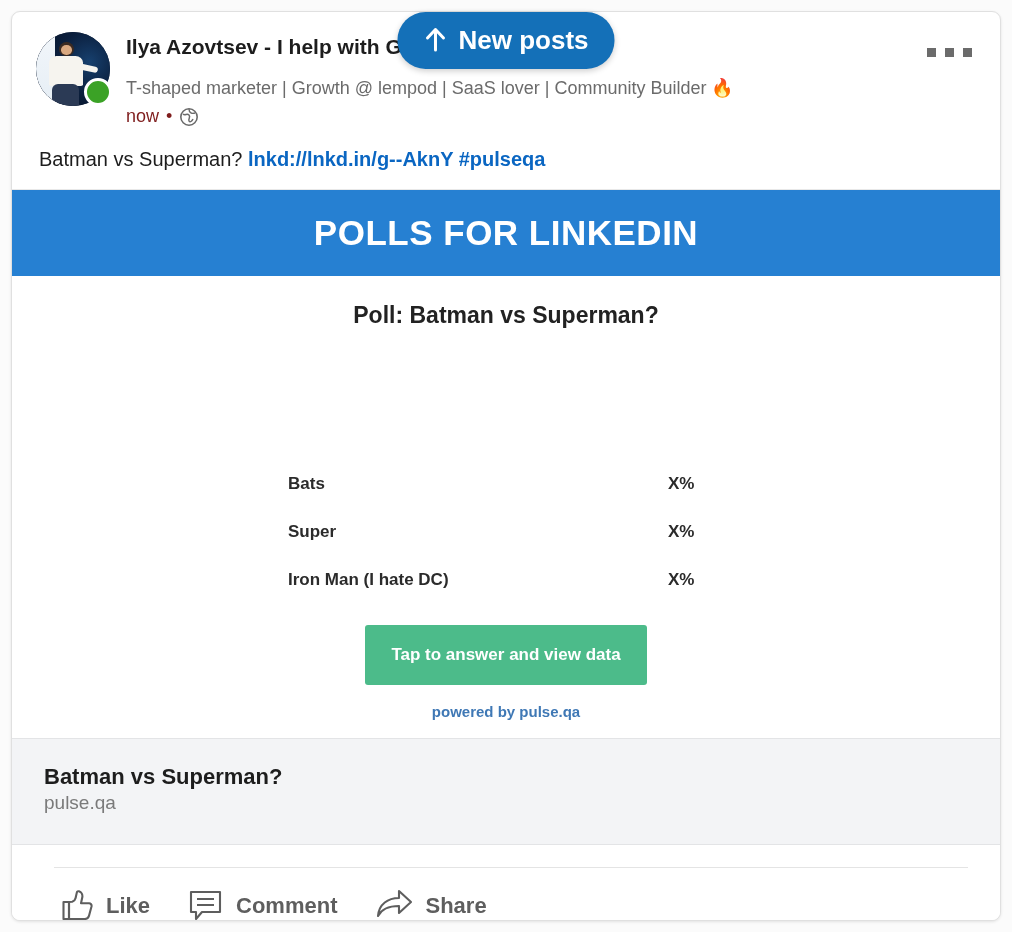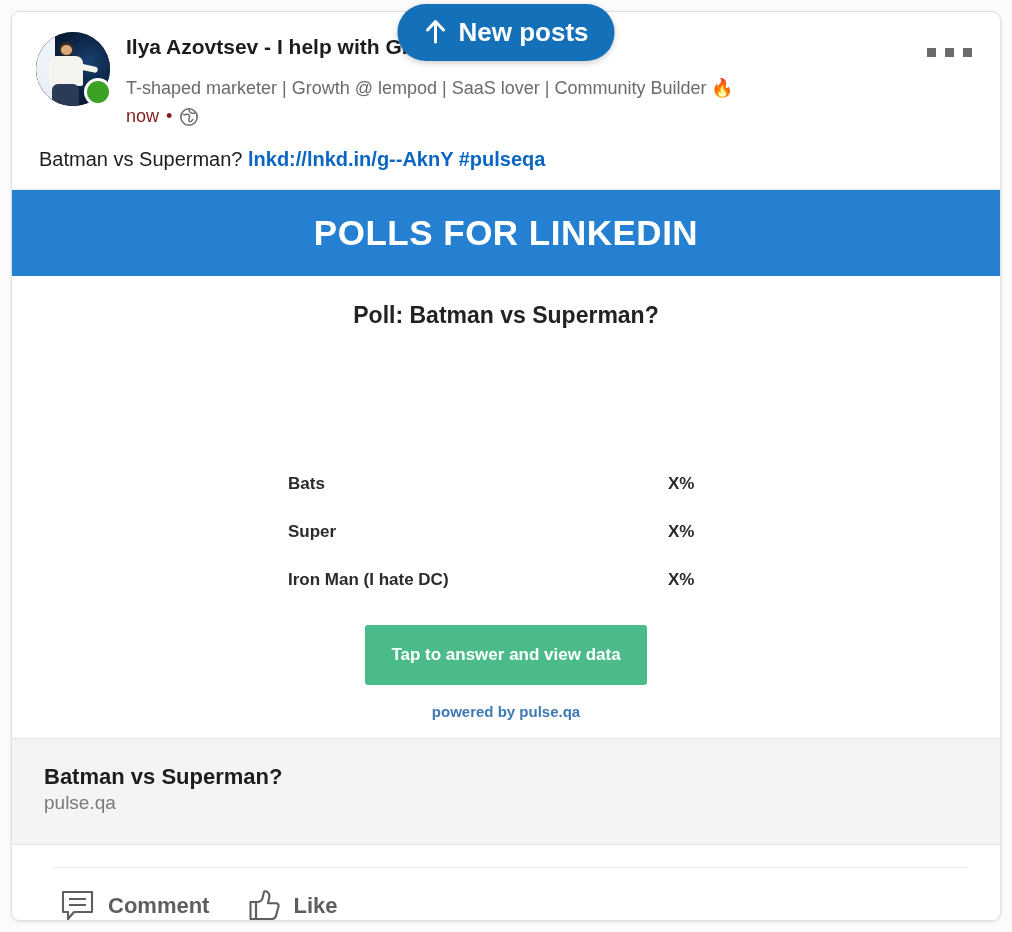--- a/index.html
+++ b/index.html
@@ -302,21 +302,21 @@
     font-weight: bold;
     color: #5e5e5e;
   }
   .action-icon { display: block; }
 
   
   .new-posts-pill {
     position: absolute;
     left: 50%;
     transform: translateX(-50%);
-    top: 4px;
+    top: 12px;
     background: #1470b8;
     color: #ffffff;
     border: none;
     border-radius: 28px;
     padding: 13px 26px;
     display: flex;
     align-items: center;
     gap: 11px;
     cursor: pointer;
     box-shadow: 0 2px 6px rgba(0,0,0,0.20);
@@ -413,39 +413,47 @@
     <div class="link-title">Batman vs Superman?</div>
     <div class="link-domain">pulse.qa</div>
   </div>
 
   <div class="action-area">
     <div class="action-divider"></div>
     <div class="action-bar">
 
       <button class="action-btn">
         <span class="action-icon">
+          <svg width="36" height="34" viewBox="0 0 36 34">
+            <path d="M9 14 L9 31 L25 31 C27 31 28.5 29.7 29 27.8 L31.5 18.5 C31.9 16.8 30.7 15.3 29 15.3 L21 15.3 L22.3 9.2 C22.8 6.6 21.3 4 19 3.3 C18 3 17 3.6 16.8 4.6 L15.6 10 C15.2 11.8 13.9 13.2 12.2 13.8 L9 14 Z" fill="none" stroke="#5e5e5e" stroke-width="2.1" stroke-linejoin="round"></path>
+            <path d="M9 14 L3.5 14 L3.5 31 L9 31 Z" fill="none" stroke="#5e5e5e" stroke-width="2.1" stroke-linejoin="round"></path>
+          </svg>
+        </span>
+        <span class="action-label">Like</span>
+      </button>
+
+      <button class="action-btn">
+        <span class="action-icon">
           <svg width="38" height="34" viewBox="0 0 38 34">
             <path d="M3 4 L32 4 L32 24 L14 24 L8 31 L8 24 L3 24 Z" fill="none" stroke="#5e5e5e" stroke-width="2.1" stroke-linejoin="round"></path>
             <line x1="9" y1="11" x2="26" y2="11" stroke="#5e5e5e" stroke-width="2.1"></line>
             <line x1="9" y1="17" x2="26" y2="17" stroke="#5e5e5e" stroke-width="2.1"></line>
           </svg>
         </span>
         <span class="action-label">Comment</span>
       </button>
 
       <button class="action-btn">
         <span class="action-icon">
-          <svg width="36" height="34" viewBox="0 0 36 34">
-            <path d="M9 14 L9 31 L25 31 C27 31 28.5 29.7 29 27.8 L31.5 18.5 C31.9 16.8 30.7 15.3 29 15.3 L21 15.3 L22.3 9.2 C22.8 6.6 21.3 4 19 3.3 C18 3 17 3.6 16.8 4.6 L15.6 10 C15.2 11.8 13.9 13.2 12.2 13.8 L9 14 Z" fill="none" stroke="#5e5e5e" stroke-width="2.1" stroke-linejoin="round"></path>
-            <path d="M9 14 L3.5 14 L3.5 31 L9 31 Z" fill="none" stroke="#5e5e5e" stroke-width="2.1" stroke-linejoin="round"></path>
+          <svg width="40" height="34" viewBox="0 0 40 34">
+            <path d="M3 28 C4 16, 13 10, 24 10 L24 3 L36 14 L24 25 L24 18 C15 18, 7 20, 3 28 Z" fill="none" stroke="#5e5e5e" stroke-width="2.1" stroke-linejoin="round"></path>
           </svg>
         </span>
-        <span class="action-label">Like</span>
+        <span class="action-label">Share</span>
       </button>
-
 
     </div>
   </div>
 
 </div>
 
 <button class="new-posts-pill">
   <span class="arrow-up-icon">
     <svg width="24" height="26" viewBox="0 0 24 26">
       <line x1="12" y1="24" x2="12" y2="4" stroke="#ffffff" stroke-width="3" stroke-linecap="round"></line>

